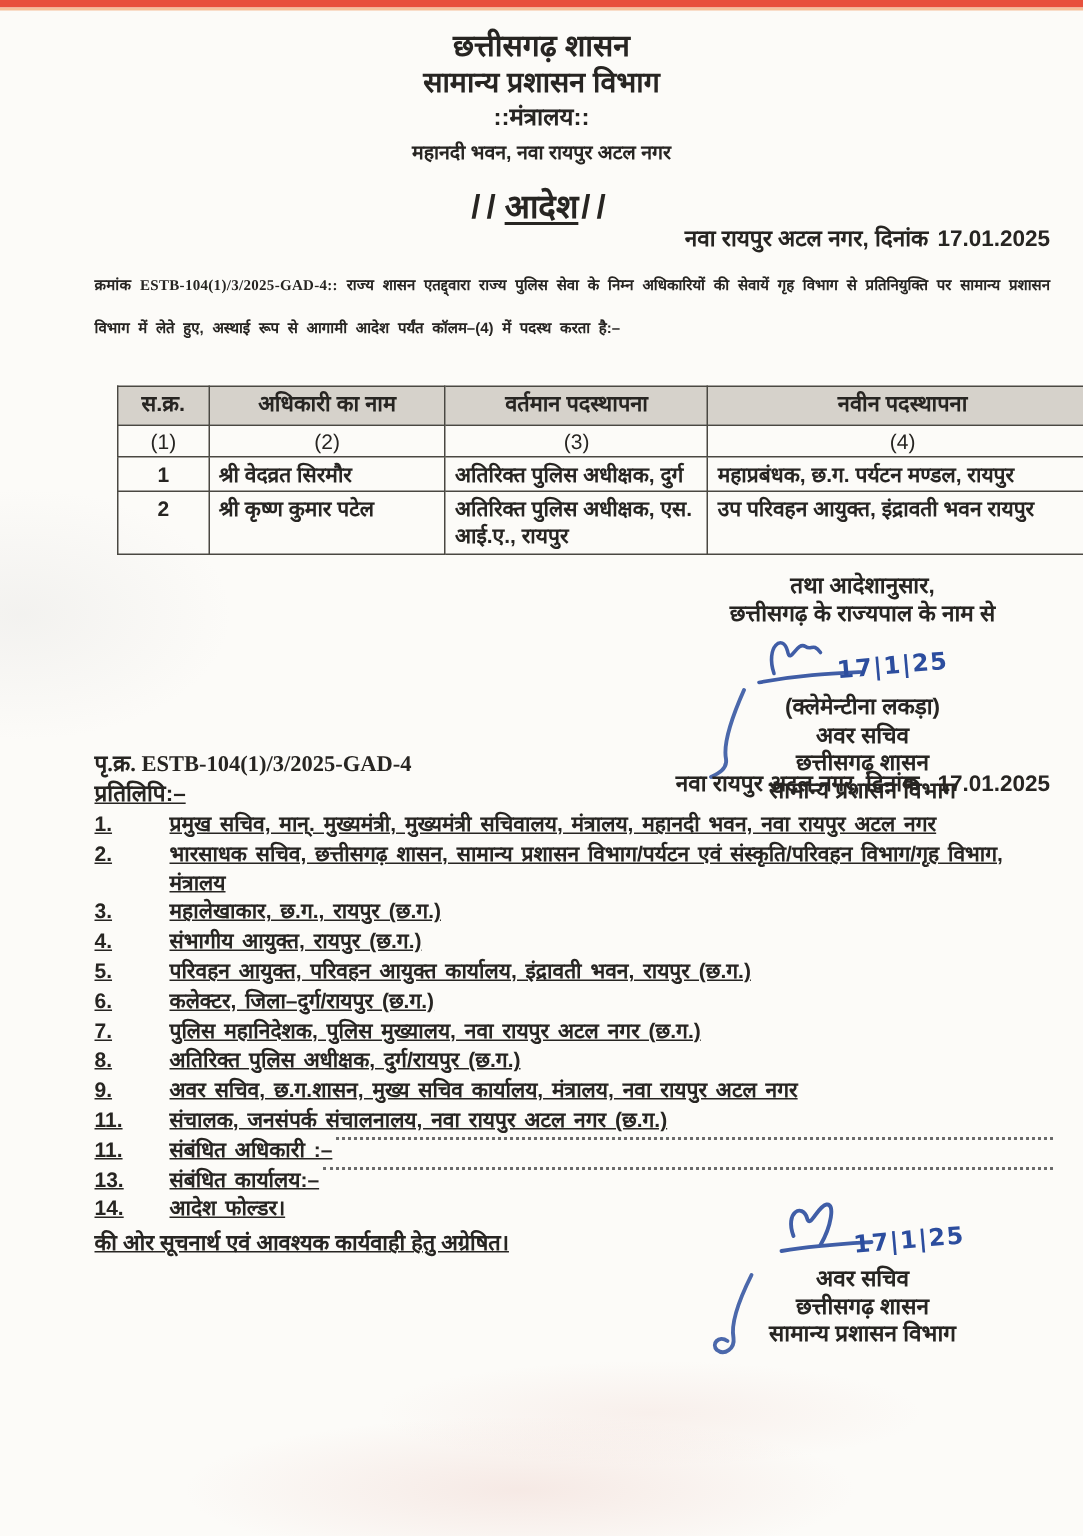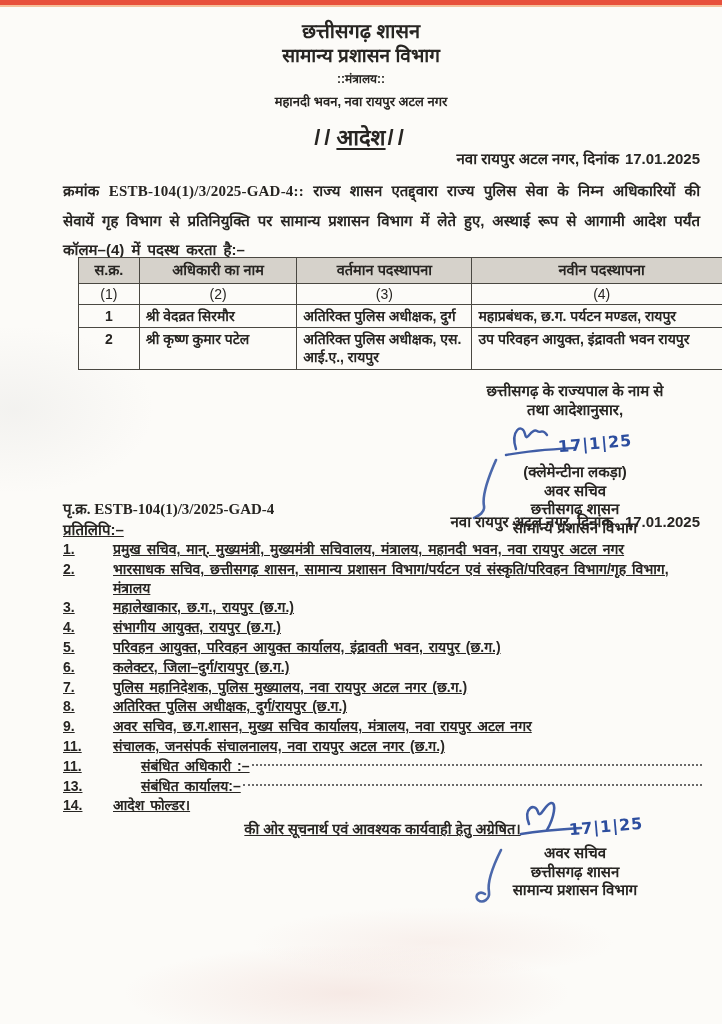--- a/index.html
+++ b/index.html
@@ -15,31 +15,31 @@
       radial-gradient(ellipse 260px 50px at 60% 92%, rgba(224,170,160,.14), transparent 70%),
       radial-gradient(ellipse 200px 120px at 2% 40%, rgba(190,190,190,.15), transparent 70%),
       #fcfbf8;
   }
   .topbar{position:absolute;top:0;left:0;width:100%;height:5px;background:#e8503c;}
   .topbar::after{content:"";position:absolute;top:5px;left:0;width:100%;height:2px;background:#f5c09a;}
 
   .doc-head{position:absolute;top:19px;left:0;width:100%;text-align:center;font-weight:bold;}
   .h1{font-size:20px;line-height:25px;}
   .h2{font-size:19px;line-height:24px;}
-  .h3{font-size:12px;line-height:22px;}
+  .h3{font-size:16px;line-height:22px;}
   .h4{font-size:13px;line-height:24px;}
 
   .order-line{position:absolute;top:121px;left:0;width:100%;text-align:center;font-weight:bold;font-size:22px;}
   .order-line .slash{letter-spacing:4px;margin:0 2px;}
   .order-line .ot{text-decoration:underline;text-underline-offset:3px;}
 
   .dateline1{position:absolute;top:148px;right:22px;font-weight:bold;font-size:15px;}
   .dateline1 .dt{margin-left:6px;}
 
-  .para{position:absolute;top:176px;left:63px;right:22px;font-size:15px;line-height:29px;
+  .para{position:absolute;top:176px;left:63px;right:22px;font-size:10px;line-height:29px;
         text-align:justify;word-spacing:3px;font-weight:bold;}
   .para .refno{font-family:"Liberation Serif","DejaVu Serif",serif;letter-spacing:.2px;}
 
   table.posting{position:absolute;top:257px;left:78px;width:654px;border-collapse:collapse;
         font-size:14px;line-height:1.3;}
   table.posting th,table.posting td{border:1.6px solid #4a4842;padding:2px 6px;vertical-align:top;}
   table.posting th{background:#d6d2cb;font-weight:bold;font-size:14.5px;padding:3px 4px;}
   table.posting td.cnum,table.posting td.sn{text-align:center;}
   table.posting tr.subhead td{text-align:center;font-weight:normal;padding:1px 4px;}
   table.posting td{font-weight:bold;}
@@ -56,23 +56,23 @@
   .endorse-ref{position:absolute;top:498px;left:63px;font-weight:bold;font-size:15px;
                font-family:"Liberation Serif","DejaVu Serif",serif;text-align:right;}
   .dateline2{position:absolute;top:511px;right:22px;font-weight:bold;font-size:15px;}
   .dateline2 .dt{margin-left:12px;}
 
   .copies{position:absolute;top:520px;left:63px;right:20px;font-size:14px;font-weight:bold;text-decoration:underline;}
   .copy-label{font-size:15px;line-height:19px;}
   .copy-item{display:flex;line-height:18.8px;margin-top:1px;}
   .copy-item .num{flex:0 0 50px;}
   .copy-item .txt{flex:1;word-spacing:2px;}
-  .copy-item .txt.dotted{display:flex;align-items:center;margin-left:28px;}
+  .copy-item .txt.dotted{display:flex;align-items:flex-start;}
   .dotfill{flex:1;border-bottom:2px dotted #6a6a6a;margin:0 0 3px 2px;height:1px;}
-  .closing{margin-top:4px;font-size:14.5px;line-height:20px;text-align:center;}
+  .closing{margin-top:4px;font-size:14.5px;line-height:20px;}
 </style>
 </head>
 <body>
 
 <div class="page">
   <div class="topbar"></div>
 
   <div class="doc-head">
     <div class="h1">छत्तीसगढ़ शासन</div>
     <div class="h2">सामान्य प्रशासन विभाग</div>
@@ -123,22 +123,22 @@
     <tr>
       <td class="sn">2</td>
       <td>श्री कृष्ण कुमार पटेल</td>
       <td>अतिरिक्त पुलिस अधीक्षक, एस. आई.ए., रायपुर</td>
       <td>उप परिवहन आयुक्त, इंद्रावती भवन रायपुर</td>
     </tr>
   </tbody>
     </table>
 
   <div class="sig sig-top">
+    <div>तथा आदेशानुसार,</div>
     <div>छत्तीसगढ़ के राज्यपाल के नाम से</div>
-    <div>तथा आदेशानुसार,</div>
     <div class="scribble-wrap">
       <svg style="left:72px;top:0;" width="120" height="44" viewBox="0 0 120 44">
         <g fill="none" stroke="#2c4d9e" stroke-width="2.4" stroke-linecap="round" opacity="0.9">
           <path d="M14 30 C8 12, 20 3, 23 15 C25 25, 29 8, 35 12 C39 15, 40 9, 45 16"></path>
           <path d="M4 36 C30 31, 52 30, 72 29"></path>
         </g>
       </svg>
       <span class="scr-date" style="left:128px;top:16px;">17|1|25</span>
     </div>
     <div>(क्लेमेन्टीना लकड़ा)</div>

